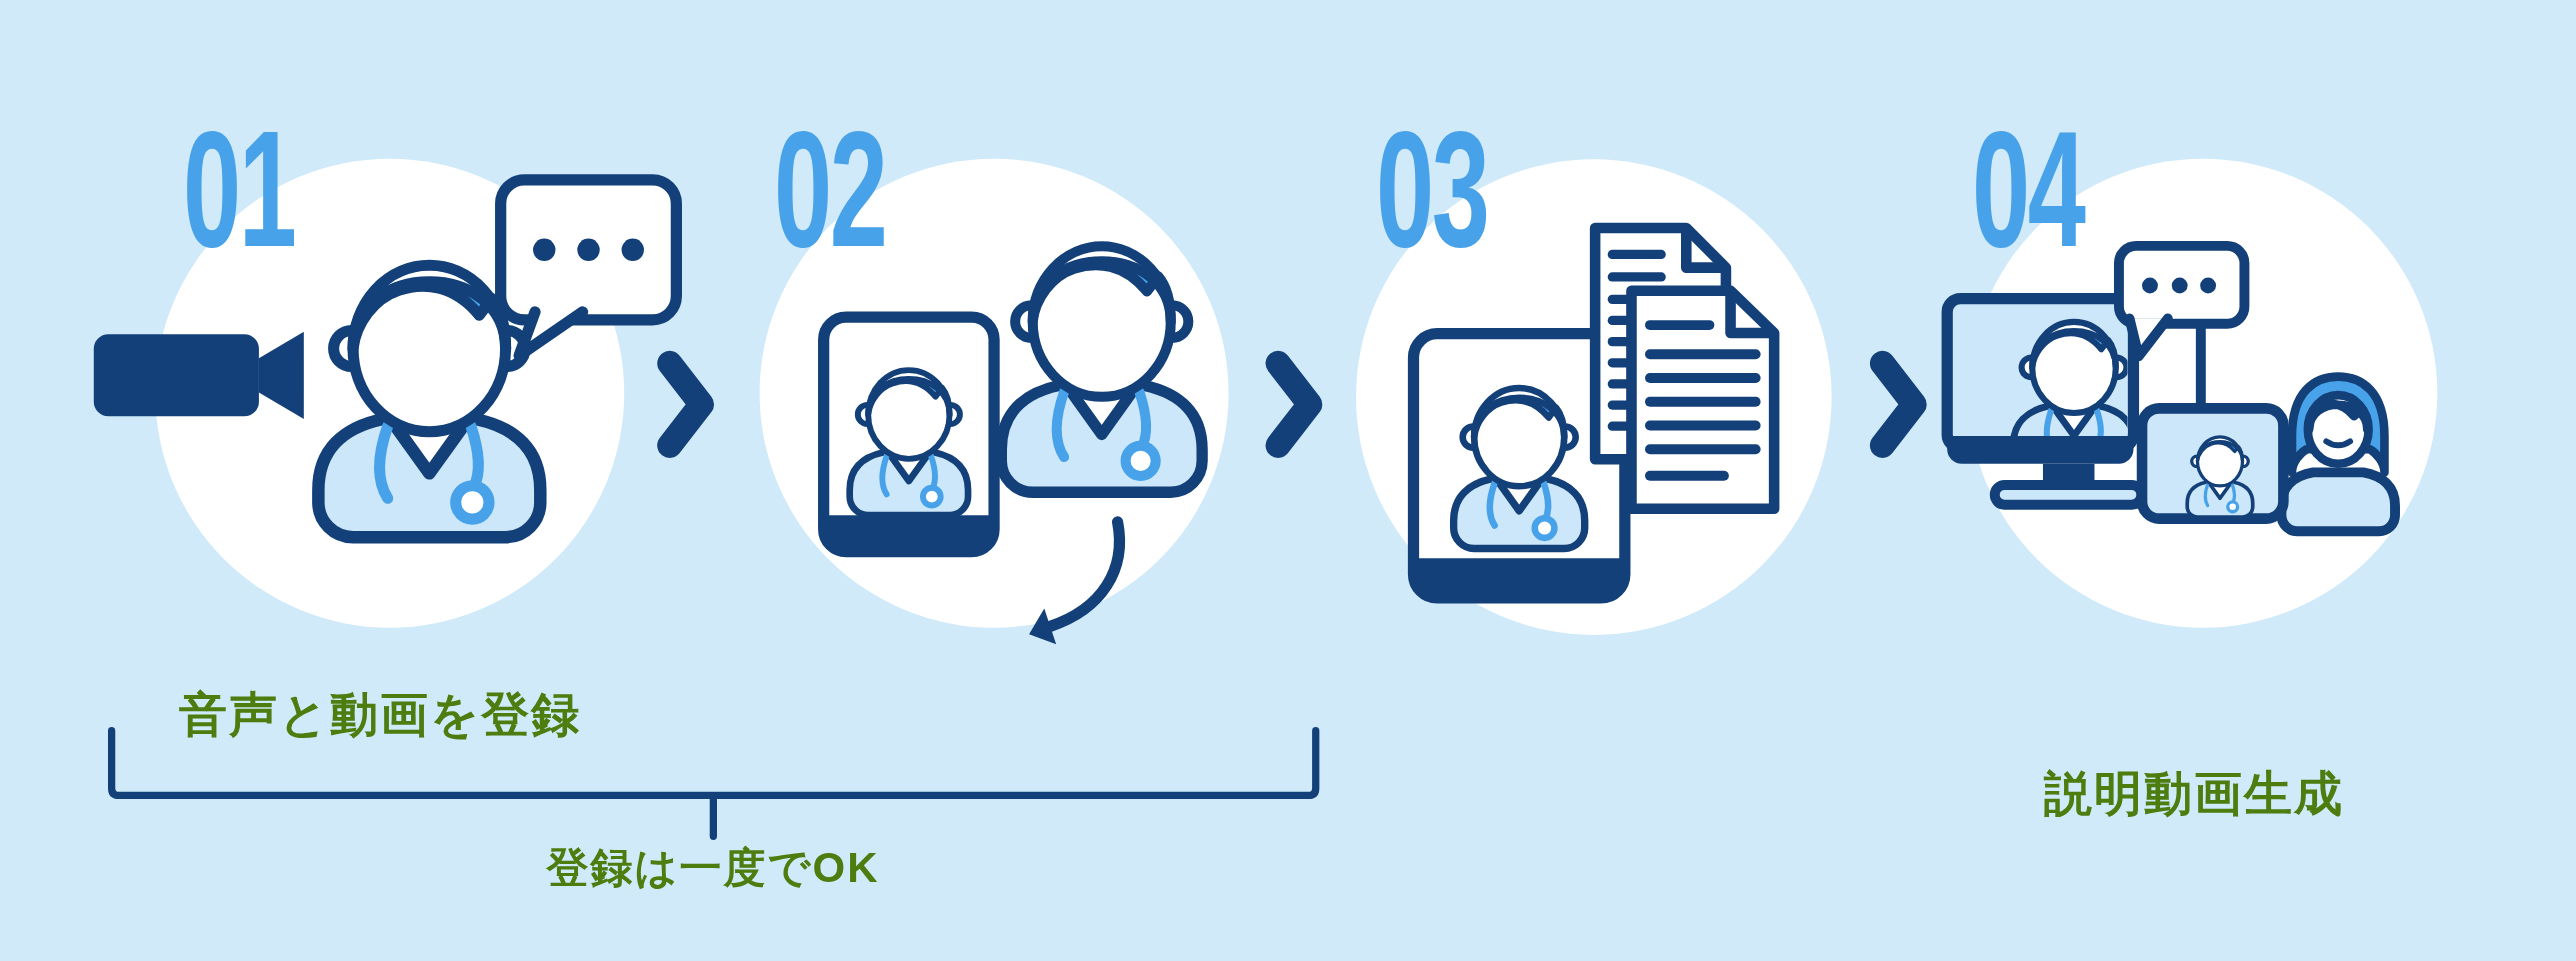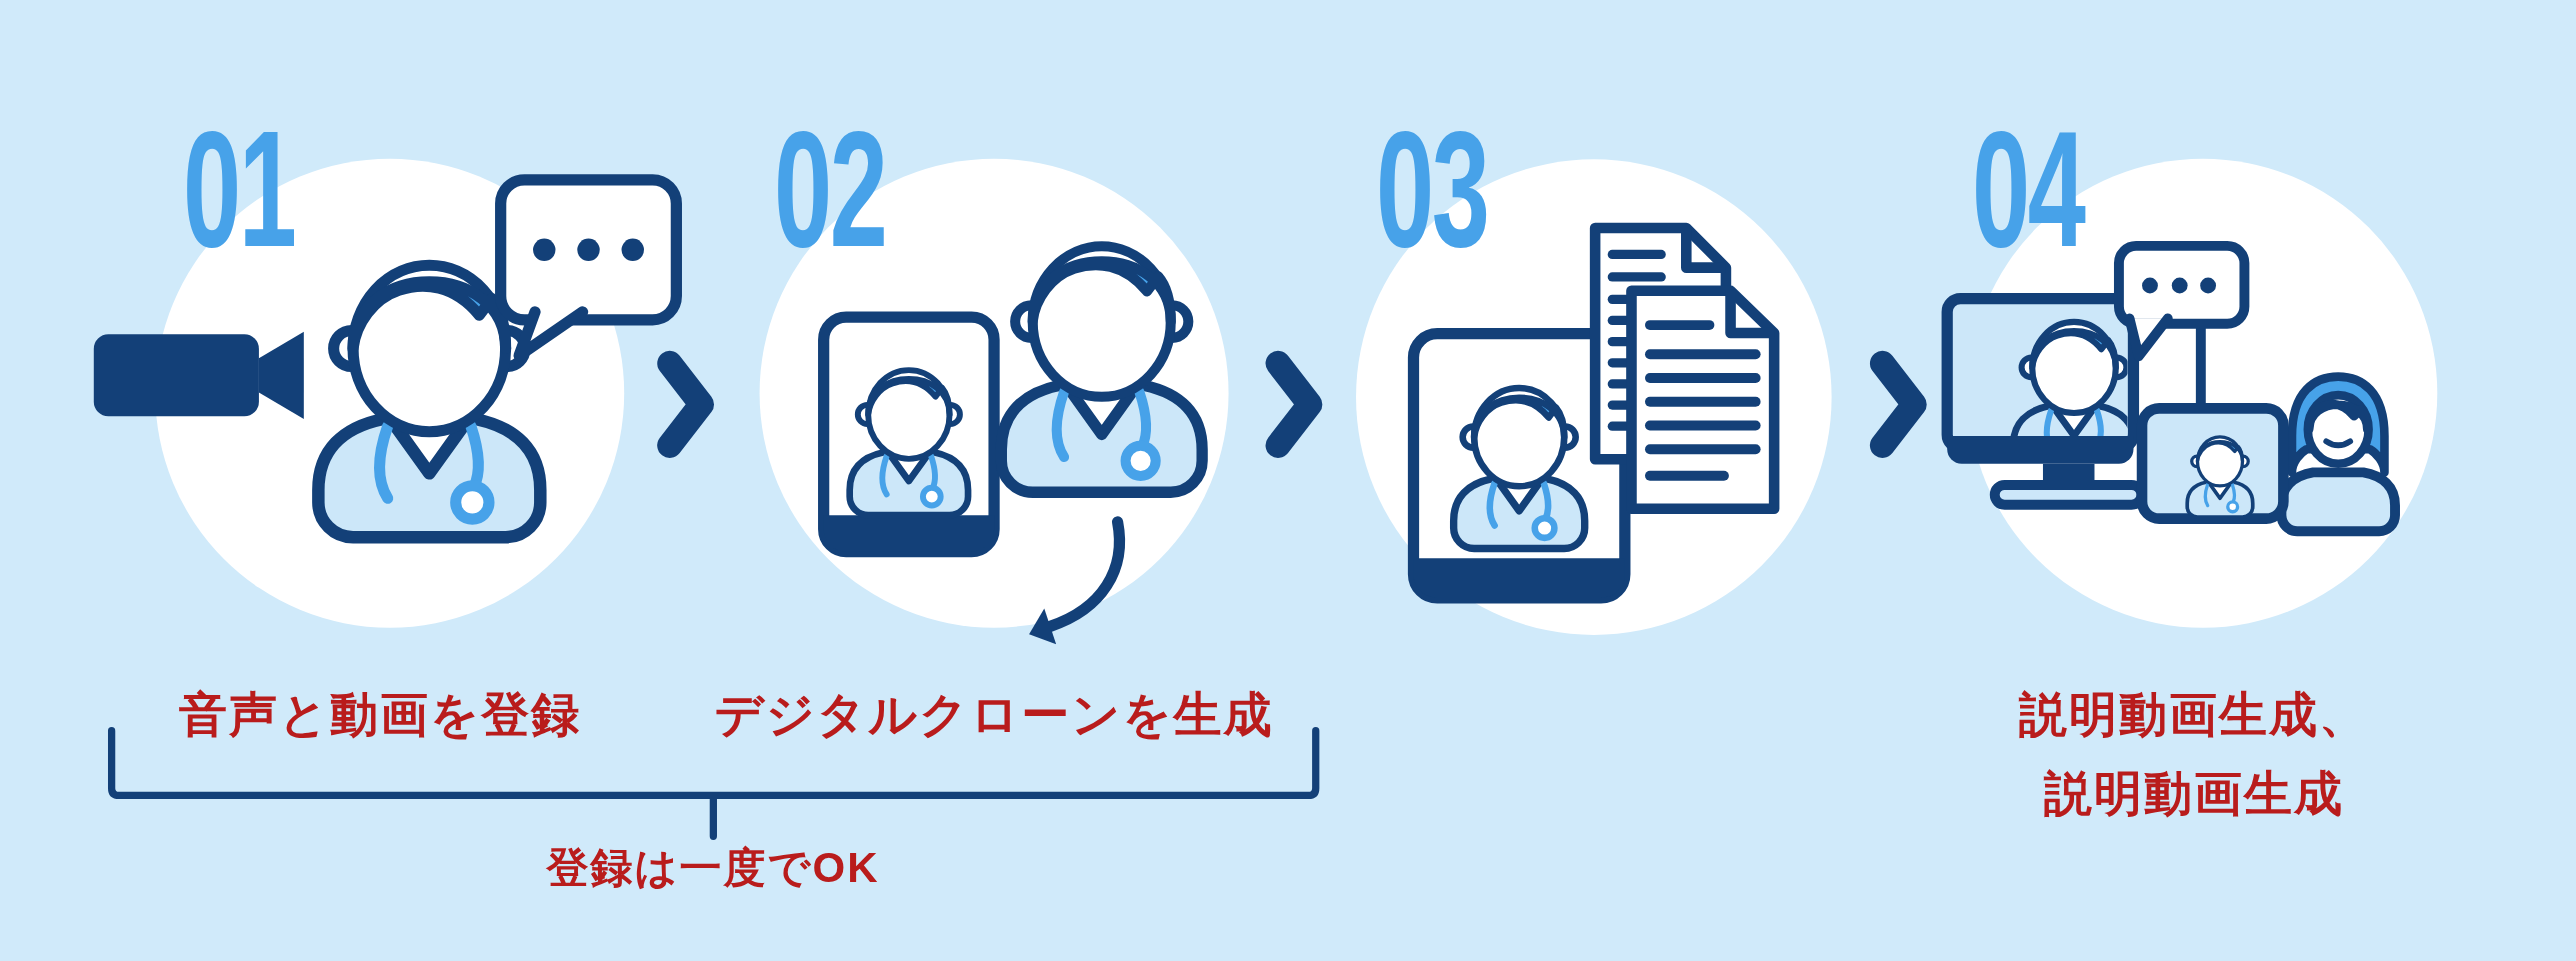--- a/index.html
+++ b/index.html
@@ -8,21 +8,21 @@
     font-family:"Liberation Sans","DejaVu Sans",sans-serif;
     background:#d0eafa;
     overflow:hidden;
   }
   .canvas{
     position:relative;width:2576px;height:962px;
     background:#d0eafa;overflow:hidden;
     --navy:#134078;--med:#47a2e9;--fillc:#cce7f9;
   }
   .art{position:absolute;left:0;top:0;width:2576px;height:962px;display:block;}
-  .txt{position:absolute;color:#b91c1c;font-weight:700;white-space:nowrap;}
+  .txt{position:absolute;color:#4d7c0f;font-weight:700;white-space:nowrap;}
   .num{
     top:106px;font-size:166px;line-height:1;color:#47a2e9;
     letter-spacing:-4px;transform:scaleX(0.63);transform-origin:left top;
   }
   .num1{left:183px;} .num2{left:774px;} .num3{left:1376px;} .num4{left:1972px;}
   .step-title{
     top:675px;font-size:48px;line-height:79px;letter-spacing:2px;
     text-align:center;transform:translateX(-50%);
   }
   .st1{left:380px;} .st2{left:994px;} .st3{left:1591px;} .st4{left:2194px;}
@@ -161,23 +161,22 @@
 
     <path d="M169,1106 L169,1193 Q169,1204 180,1204 L1981,1204 Q1992,1204 1992,1193 L1992,1106 M1080,1204 L1080,1266" fill="none" stroke="var(--navy)" stroke-width="11" stroke-linecap="round" stroke-linejoin="round"></path>
   </svg>
 
   <div class="txt num num1">01</div>
   <div class="txt num num2">02</div>
   <div class="txt num num3">03</div>
   <div class="txt num num4">04</div>
 
   <div class="txt step-title st1">音声と動画を登録</div>
-  <div class="txt step-title st2">デジタルクローンを生成</div>
   <div class="txt step-title st4">
-    <span>説明動画生成、</span><br>
+    <br>
     <span>説明動画生成</span>
   </div>
 
 
   <div class="txt bracket-label">登録は一度でOK</div>
 
 </div>
 
 
 </body></html>

